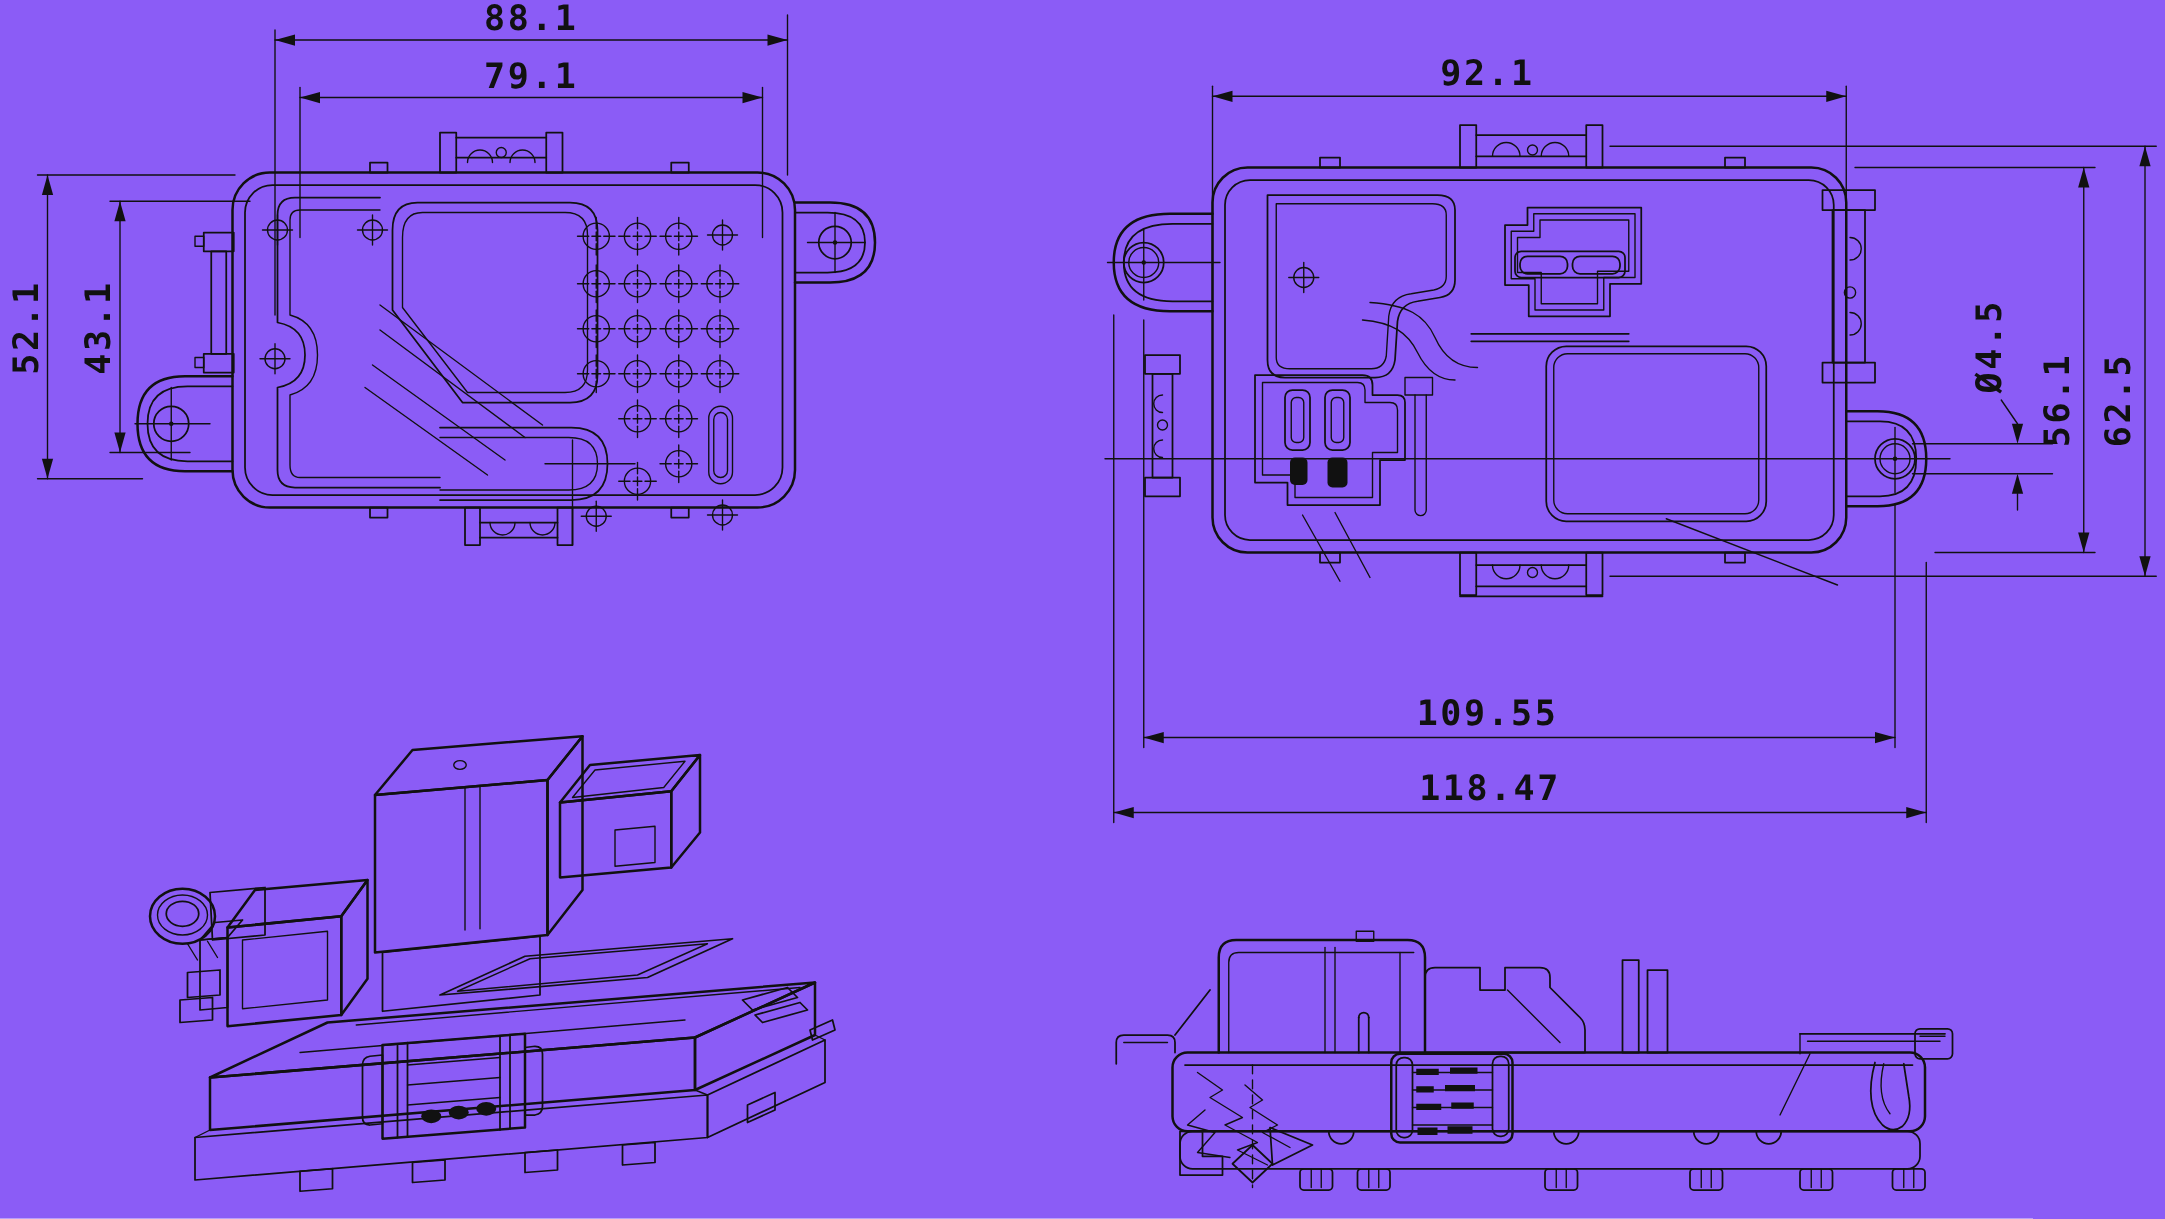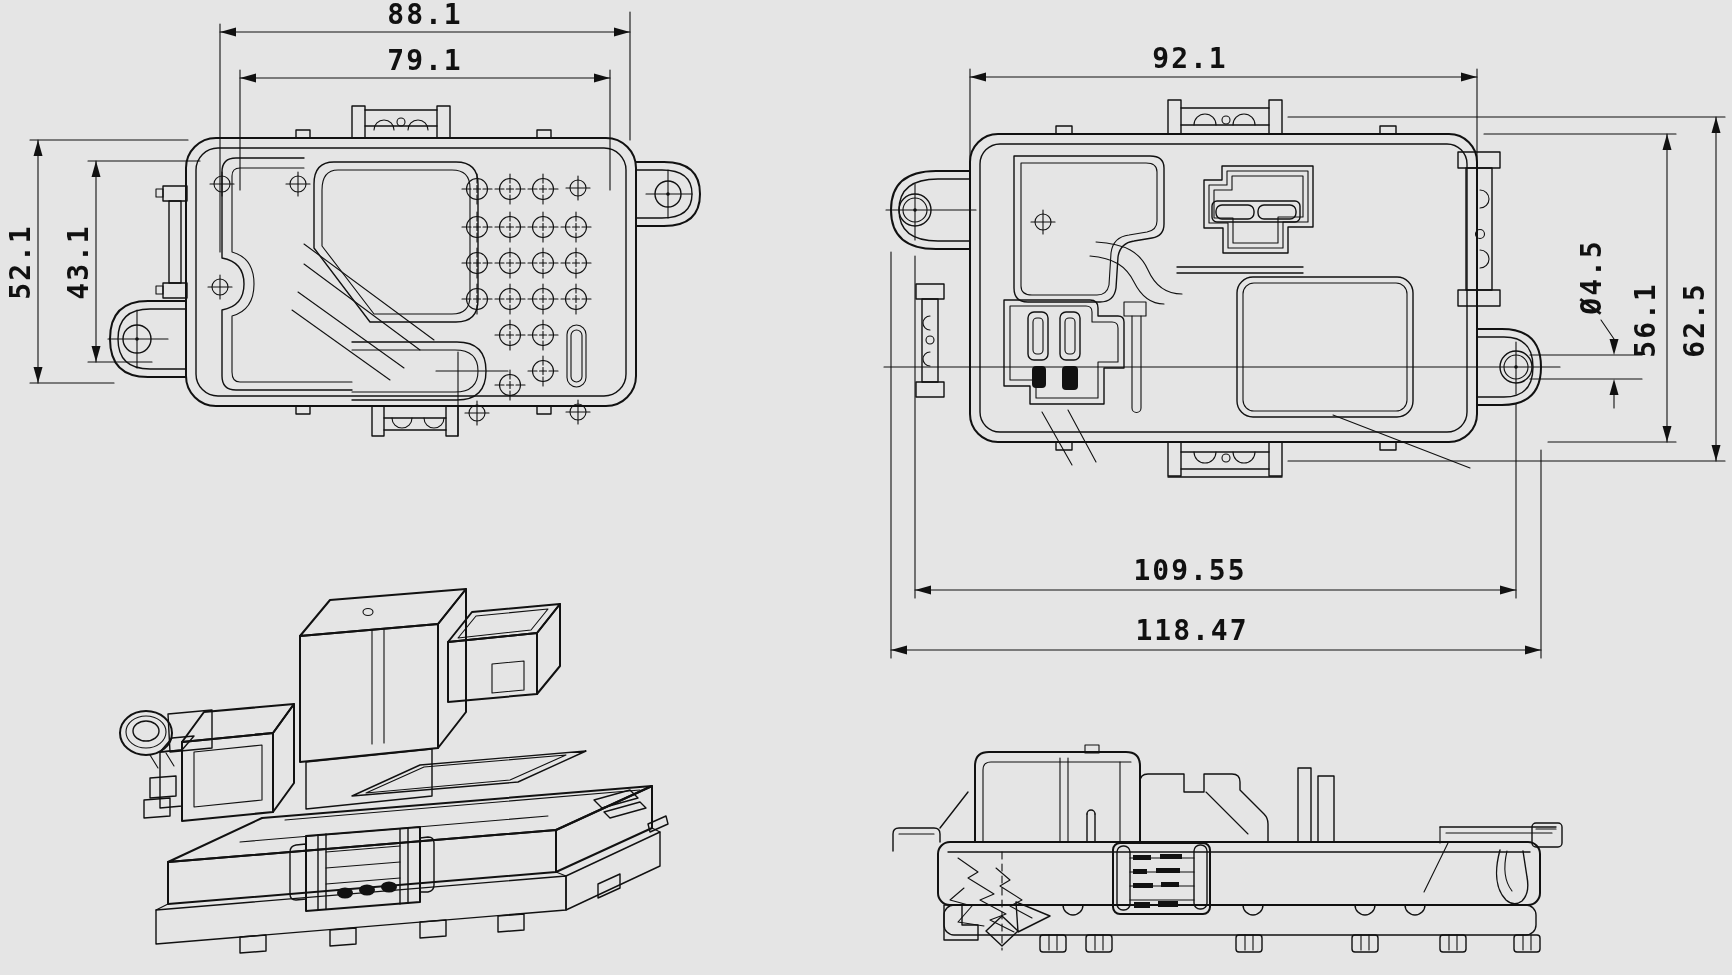--- a/index.html
+++ b/index.html
@@ -1,16 +1,16 @@
 <!DOCTYPE html>
 <html><head>
 <meta charset="utf-8">
 <style>
   html,body{margin:0;padding:0;background:#ffffff;}
-  .stage{width:1732px;height:975px;position:relative;background:#e5e5e5;}
+  .stage{width:1732px;height:975px;position:relative;background:#8b5cf6;}
   svg{display:block;}
   .ln{fill:none;stroke:#111;stroke-width:2;stroke-linejoin:round;stroke-linecap:round}
   .md{fill:none;stroke:#111;stroke-width:1.4;stroke-linejoin:round;stroke-linecap:round}
   .tn{fill:none;stroke:#111;stroke-width:1.1;stroke-linejoin:round;stroke-linecap:round}
   .dim{fill:none;stroke:#111;stroke-width:1.1;stroke-linecap:round}
   .dsh{stroke-dasharray:7 5}
   .ar{fill:#111;stroke:none}
   .fl{fill:#111;stroke:none}
   text.dimtxt{font-family:"DejaVu Sans Mono","Liberation Mono",monospace;font-size:28px;letter-spacing:2px;fill:#111;font-weight:bold}
 </style>

